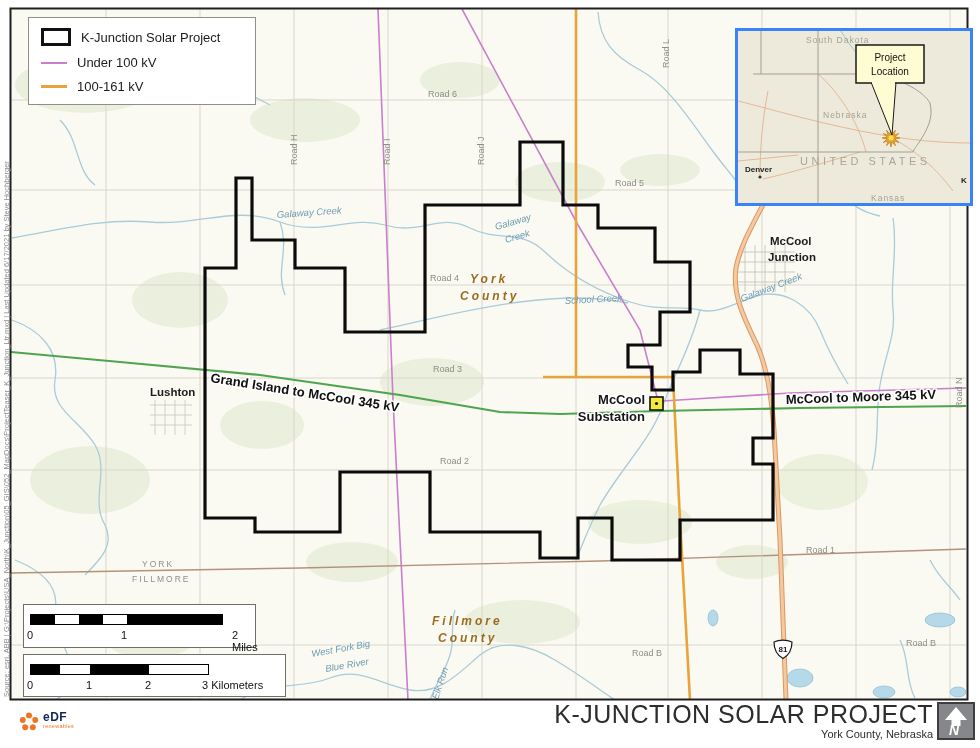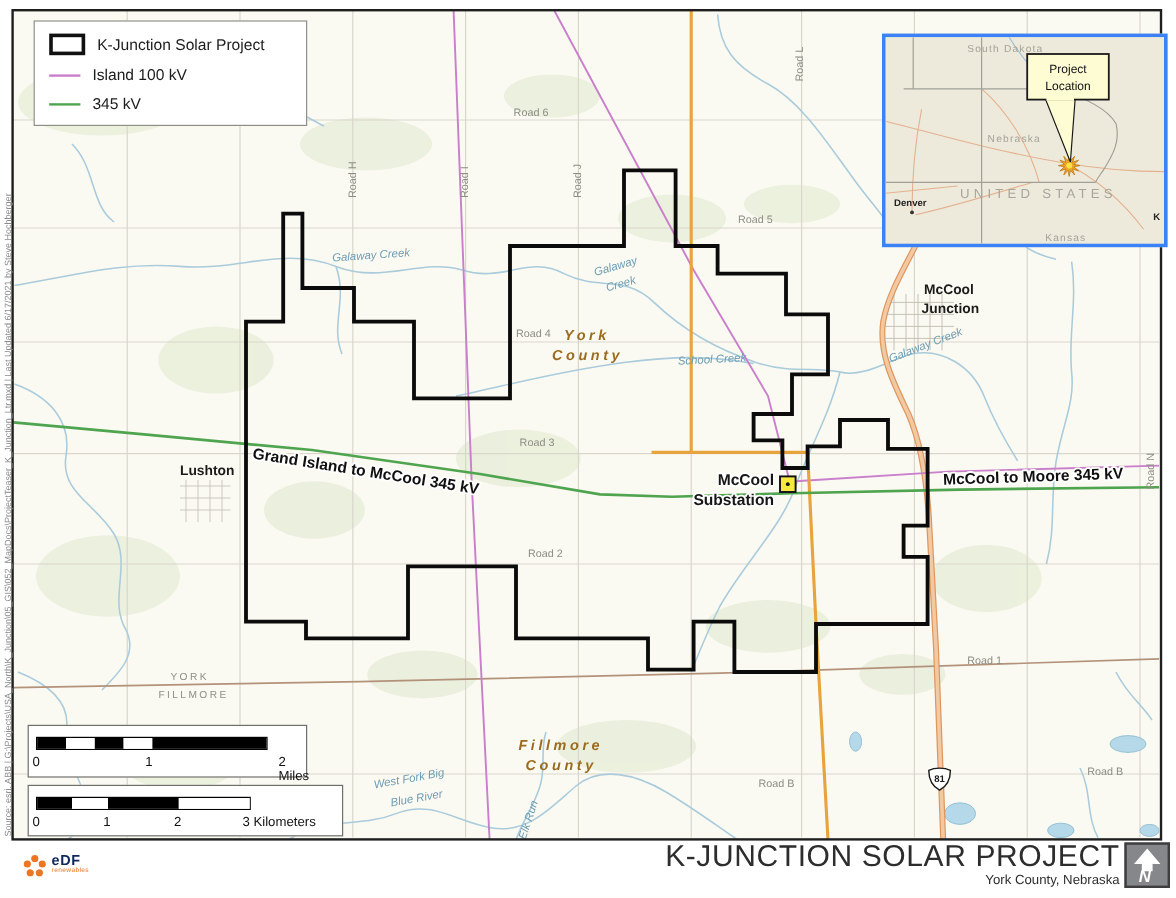--- a/index.html
+++ b/index.html
@@ -208,25 +208,25 @@
     <rect x="10.5" y="8.5" width="957" height="691" fill="none" stroke="#1f1f1f" stroke-width="2"></rect>
   </svg>
 
   <div class="legend">
     <div class="legend-row">
       <span class="sw-proj"></span>
       <span class="legend-label">K-Junction Solar Project</span>
     </div>
     <div class="legend-row">
       <span class="sw-line sw-under"></span>
-      <span class="legend-label">Island 100 kV</span>
+      <span class="legend-label">Under 100 kV</span>
     </div>
     <div class="legend-row">
-      <span class="sw-line sw-345"></span>
-      <span class="legend-label">345 kV</span>
+      <span class="sw-line sw-mid"></span>
+      <span class="legend-label">100-161 kV</span>
     </div>
   </div>
 
   <div class="inset">
     <svg width="232" height="172" viewBox="0 0 232 172">
       <rect x="0" y="0" width="232" height="172" fill="#eeeadb"></rect>
 
       <g fill="none" stroke="#e2ab87" stroke-width="0.9" opacity="0.9">
         <path d="M0,70 C40,80 90,95 150,105 C180,110 210,112 232,112"></path>
         <path d="M25,148 C60,140 92,130 122,121"></path>

